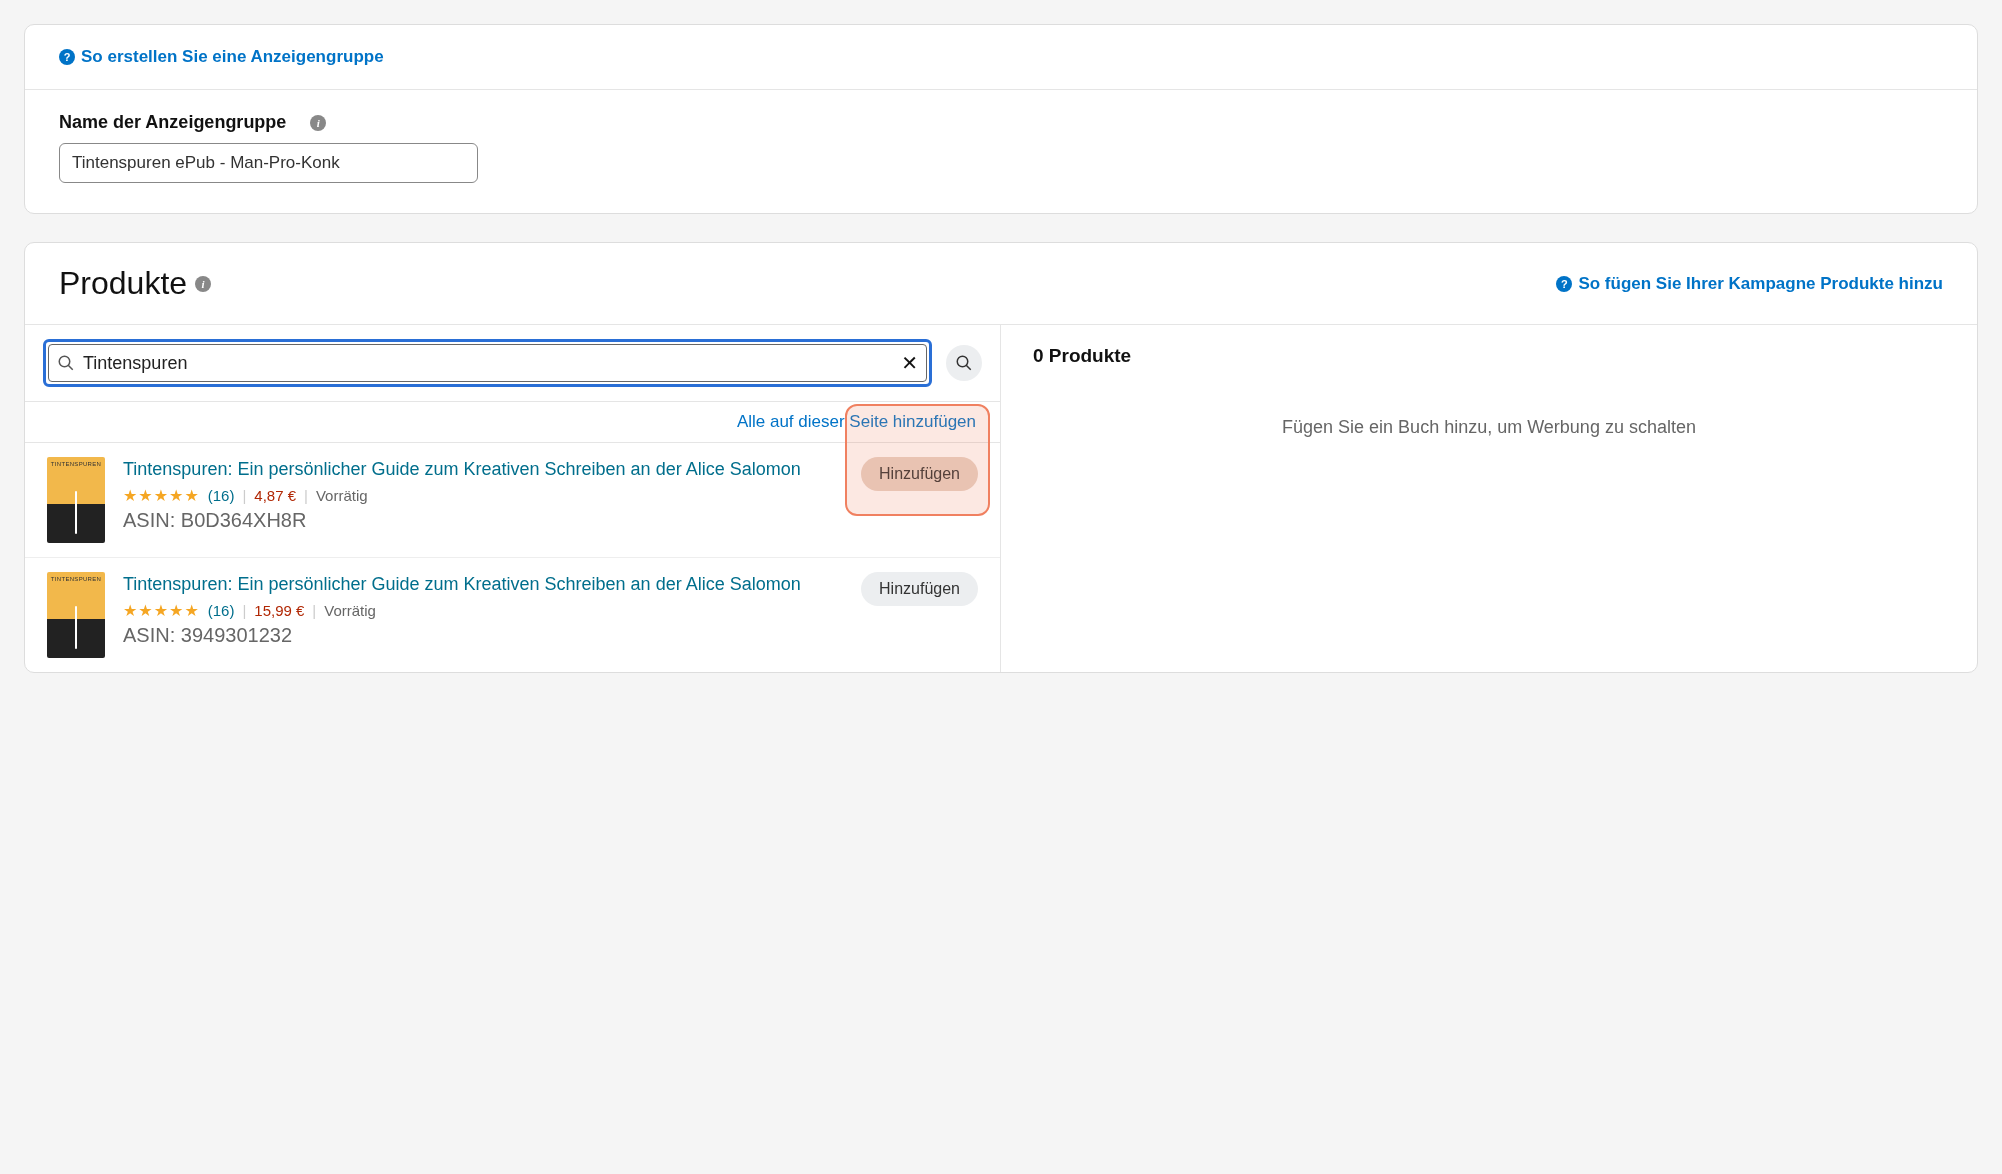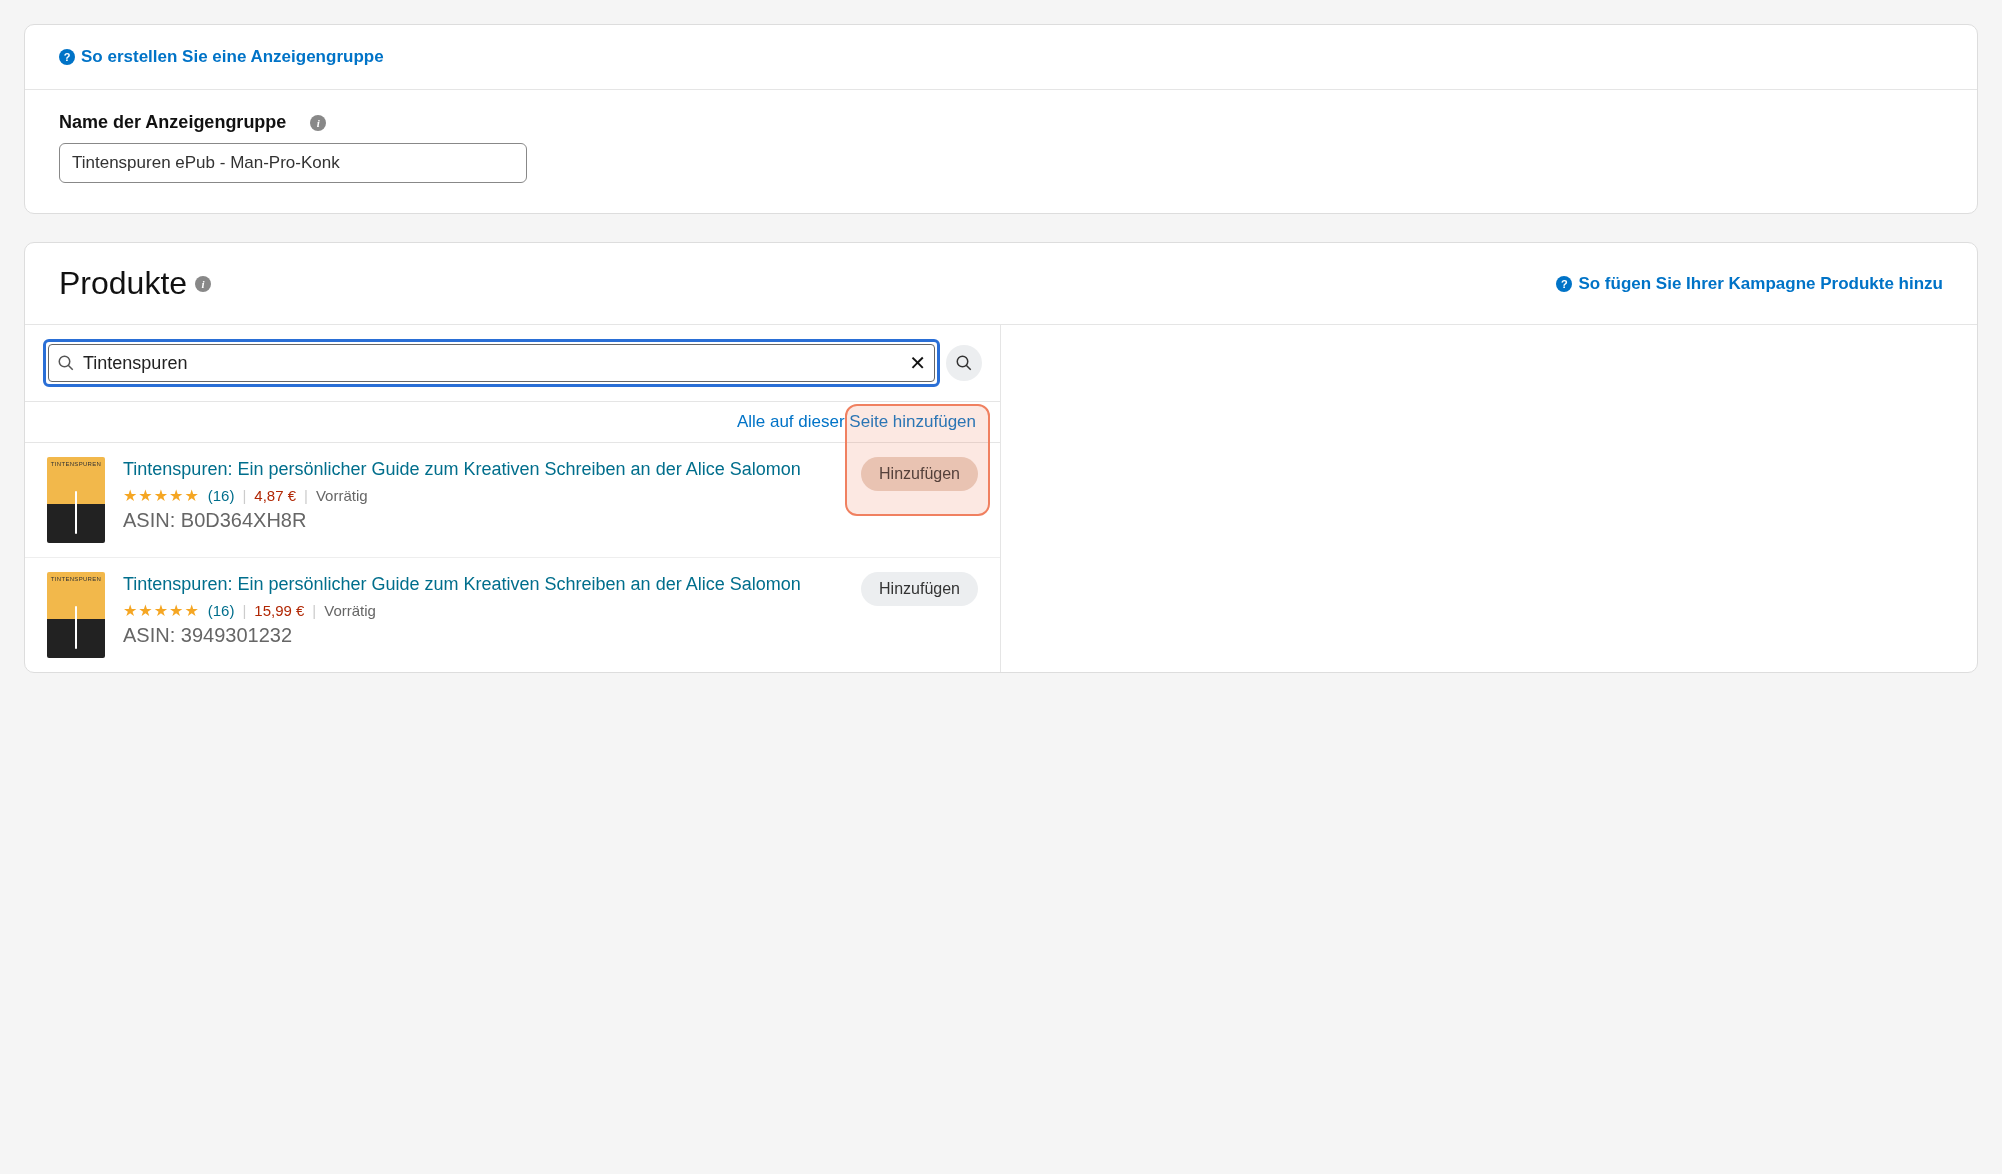--- a/index.html
+++ b/index.html
@@ -68,21 +68,21 @@
   .card-body { padding: 22px 34px 30px; }
   .field-label {
     font-size: 18px;
     font-weight: 700;
     margin-bottom: 10px;
     display: flex;
     align-items: center;
     gap: 24px;
   }
   .text-input {
-    width: 468px;
+    width: 419px;
     padding: 9px 12px;
     font-size: 17px;
     border: 1px solid #888;
     border-radius: 6px;
     color: #333;
   }
   .products-split {
     display: flex;
     border-top: 1px solid #e5e5e5;
   }
@@ -90,21 +90,21 @@
     width: 50%;
     border-right: 1px solid #e5e5e5;
   }
   .products-right {
     width: 50%;
     padding: 20px 32px;
   }
   .search-row {
     display: flex;
     align-items: center;
-    gap: 6px;
+    gap: 14px;
     padding: 14px 18px;
     border-bottom: 1px solid #e5e5e5;
   }
   .search-wrap {
     flex: 1;
     position: relative;
     border: 3px solid #2a6fd6;
     border-radius: 6px;
     padding: 2px;
   }
@@ -313,14 +313,18 @@
             <span class="price">15,99 €</span>
             <span class="sep">|</span>
             <span class="stock">Vorrätig</span>
           </div>
           <div class="asin"><span>ASIN: </span><span>3949301232</span></div>
         </div>
         <button class="pill-btn">Hinzufügen</button>
       </div>
     </div>
 
+    <div class="products-right">
+      <div class="right-title">0 Produkte</div>
+      <div class="right-empty">Fügen Sie ein Buch hinzu, um Werbung zu schalten</div>
+    </div>
   </div>
 </div>
 
 </body></html>

